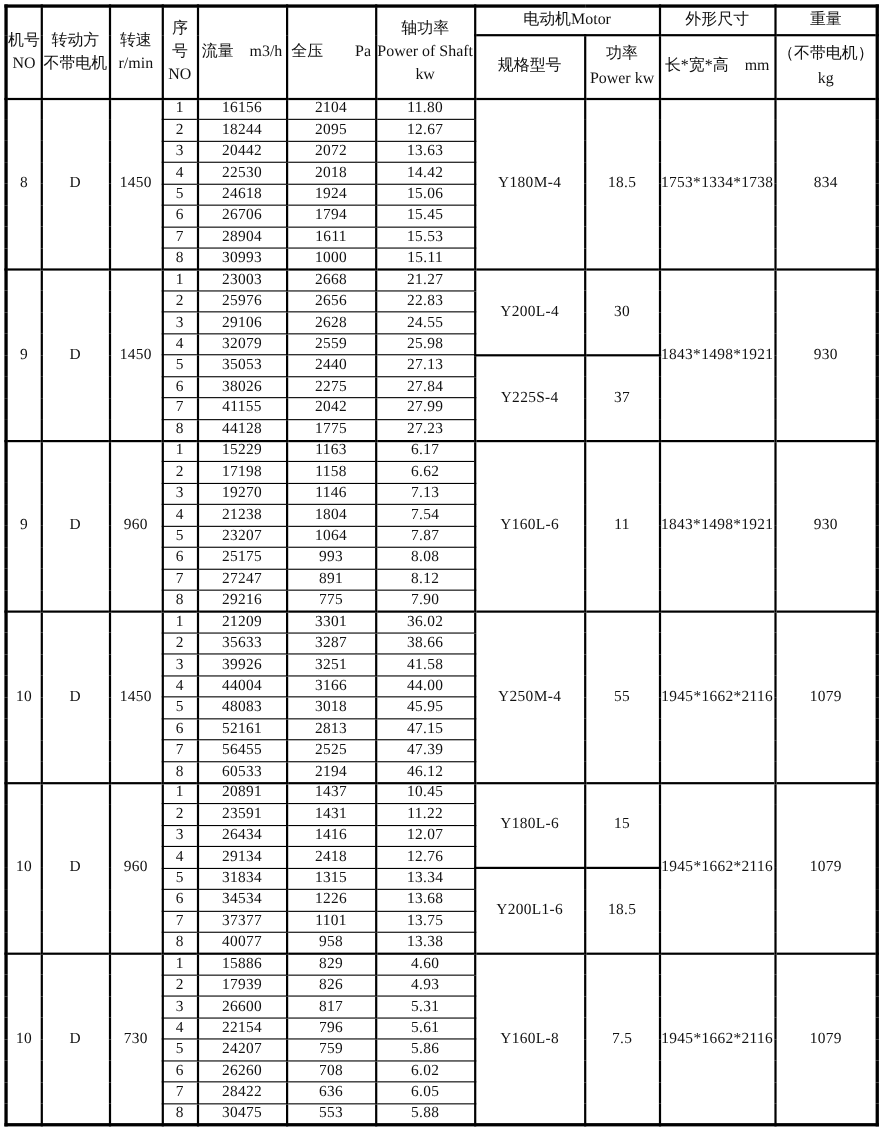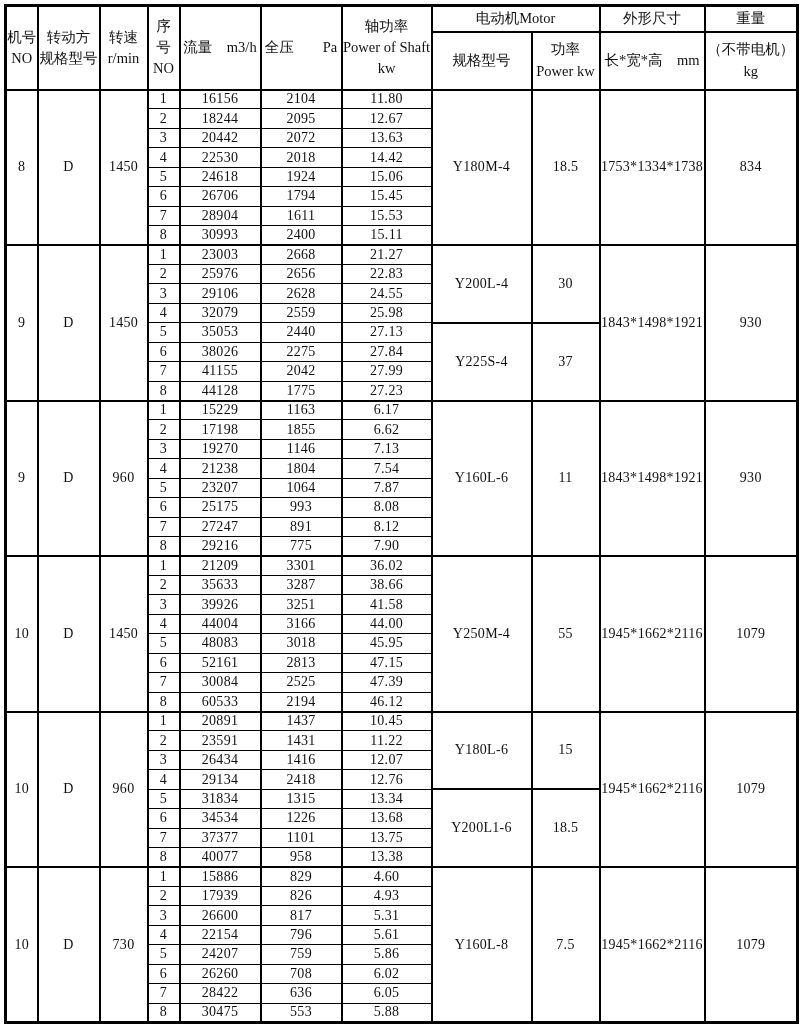--- a/index.html
+++ b/index.html
@@ -71,21 +71,21 @@
         <col style="width:100px">
         <col style="width:68px">
       <col style="width:105px">
         <col style="width:93px">
     </colgroup>
     <thead>
       <tr class="hdr-top">
         <th rowspan="2">机号
 NO</th>
         <th rowspan="2">转动方
-规格型号</th>
+不带电机</th>
         <th rowspan="2">转速
 r/min</th>
         <th rowspan="2">序
 号
 NO</th>
         <th rowspan="2">流量　m3/h</th>
         <th rowspan="2">全压　　Pa</th>
         <th rowspan="2">轴功率
 Power of Shaft
 kw</th>
@@ -148,21 +148,21 @@
         </tr>
         <tr>
           <td>7</td>
           <td>28904</td>
           <td>1611</td>
           <td>15.53</td>
         </tr>
         <tr>
           <td>8</td>
           <td>30993</td>
-          <td>2400</td>
+          <td>1000</td>
           <td>15.11</td>
         </tr>
         <tr class="block-top">
           <td rowspan="8">9</td>
           <td rowspan="8">D</td>
           <td rowspan="8">1450</td>
           <td>1</td>
           <td>23003</td>
           <td>2668</td>
           <td>21.27</td>
@@ -224,21 +224,21 @@
           <td>1163</td>
           <td>6.17</td>
           <td rowspan="8">Y160L-6</td>
           <td rowspan="8">11</td>
           <td rowspan="8">1843*1498*1921</td>
           <td rowspan="8">930</td>
         </tr>
         <tr>
           <td>2</td>
           <td>17198</td>
-          <td>1855</td>
+          <td>1158</td>
           <td>6.62</td>
         </tr>
         <tr>
           <td>3</td>
           <td>19270</td>
           <td>1146</td>
           <td>7.13</td>
         </tr>
         <tr>
           <td>4</td>
@@ -308,21 +308,21 @@
           <td>45.95</td>
         </tr>
         <tr>
           <td>6</td>
           <td>52161</td>
           <td>2813</td>
           <td>47.15</td>
         </tr>
         <tr>
           <td>7</td>
-          <td>30084</td>
+          <td>56455</td>
           <td>2525</td>
           <td>47.39</td>
         </tr>
         <tr>
           <td>8</td>
           <td>60533</td>
           <td>2194</td>
           <td>46.12</td>
         </tr>
         <tr class="block-top">

